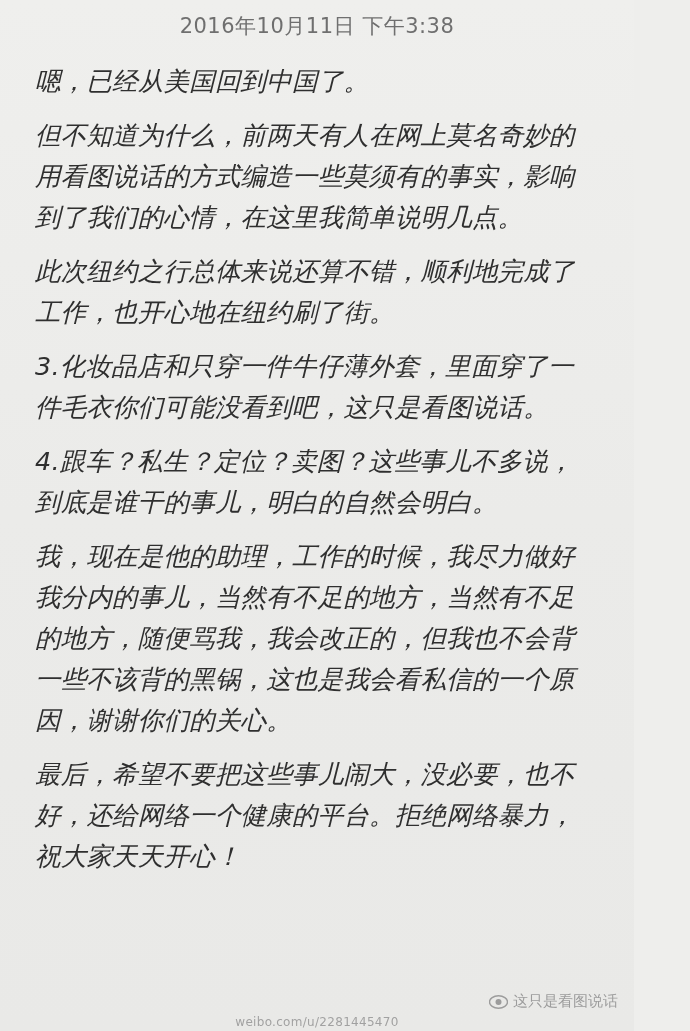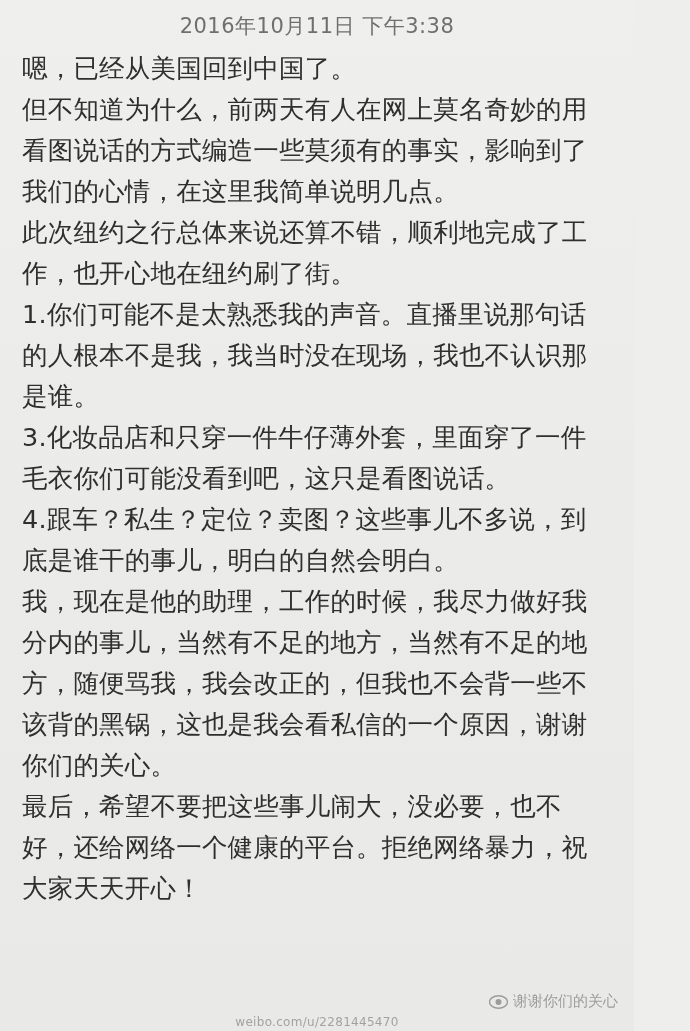--- a/index.html
+++ b/index.html
@@ -34,22 +34,23 @@
   .body-text {
     color: #2f2f2f;
     font-size: 25.5px;
     line-height: 41px;
     font-family: "DejaVu Sans", "Liberation Sans", sans-serif;
     letter-spacing: 0.2px;
     text-align: left;
     word-break: break-all;
   }
   .para {
-    margin: 0;
+    margin: 13px;
     white-space: pre-wrap;
+    font-style: italic;
   }
   .footer {
     position: absolute;
     left: 0;
     right: 0;
     bottom: 0;
     height: 40px;
   }
   .watermark-handle {
     position: absolute;
@@ -87,33 +88,32 @@
 <body>
 
 <div class="page">
 
   <div class="timestamp">2016年10月11日 下午3:38</div>
 
   <div class="body-text">
     <p class="para">嗯，已经从美国回到中国了。</p>
     <p class="para">但不知道为什么，前两天有人在网上莫名奇妙的用看图说话的方式编造一些莫须有的事实，影响到了我们的心情，在这里我简单说明几点。</p>
     <p class="para">此次纽约之行总体来说还算不错，顺利地完成了工作，也开心地在纽约刷了街。</p>
-    <p class="para">1.你们可能不是太熟悉我的声音。直播里说那句话的人根本不是我，我当时没在现场，我也不认识那是谁。</p>
     <p class="para">3.化妆品店和只穿一件牛仔薄外套，里面穿了一件毛衣你们可能没看到吧，这只是看图说话。</p>
     <p class="para">4.跟车？私生？定位？卖图？这些事儿不多说，到底是谁干的事儿，明白的自然会明白。</p>
     <p class="para">我，现在是他的助理，工作的时候，我尽力做好我分内的事儿，当然有不足的地方，当然有不足的地方，随便骂我，我会改正的，但我也不会背一些不该背的黑锅，这也是我会看私信的一个原因，谢谢你们的关心。</p>
     <p class="para">最后，希望不要把这些事儿闹大，没必要，也不好，还给网络一个健康的平台。拒绝网络暴力，祝大家天天开心！</p>
   </div>
 
   <div class="footer">
     <div class="watermark-handle">
       <span class="weibo-eye">
         <svg width="19" height="16" viewBox="0 0 19 16">
           <ellipse cx="9.5" cy="8" rx="9" ry="6.2" fill="none" stroke="#8f8f8f" stroke-width="1.4"></ellipse>
           <circle cx="9.5" cy="8" r="3" fill="#8f8f8f"></circle>
         </svg>
       </span>
-      <span>谢谢你们的关心</span>
+      <span>这只是看图说话</span>
     </div>
     <div class="watermark-url">weibo.com/u/2281445470</div>
   </div>
 
 </div>
 
 </body></html>

